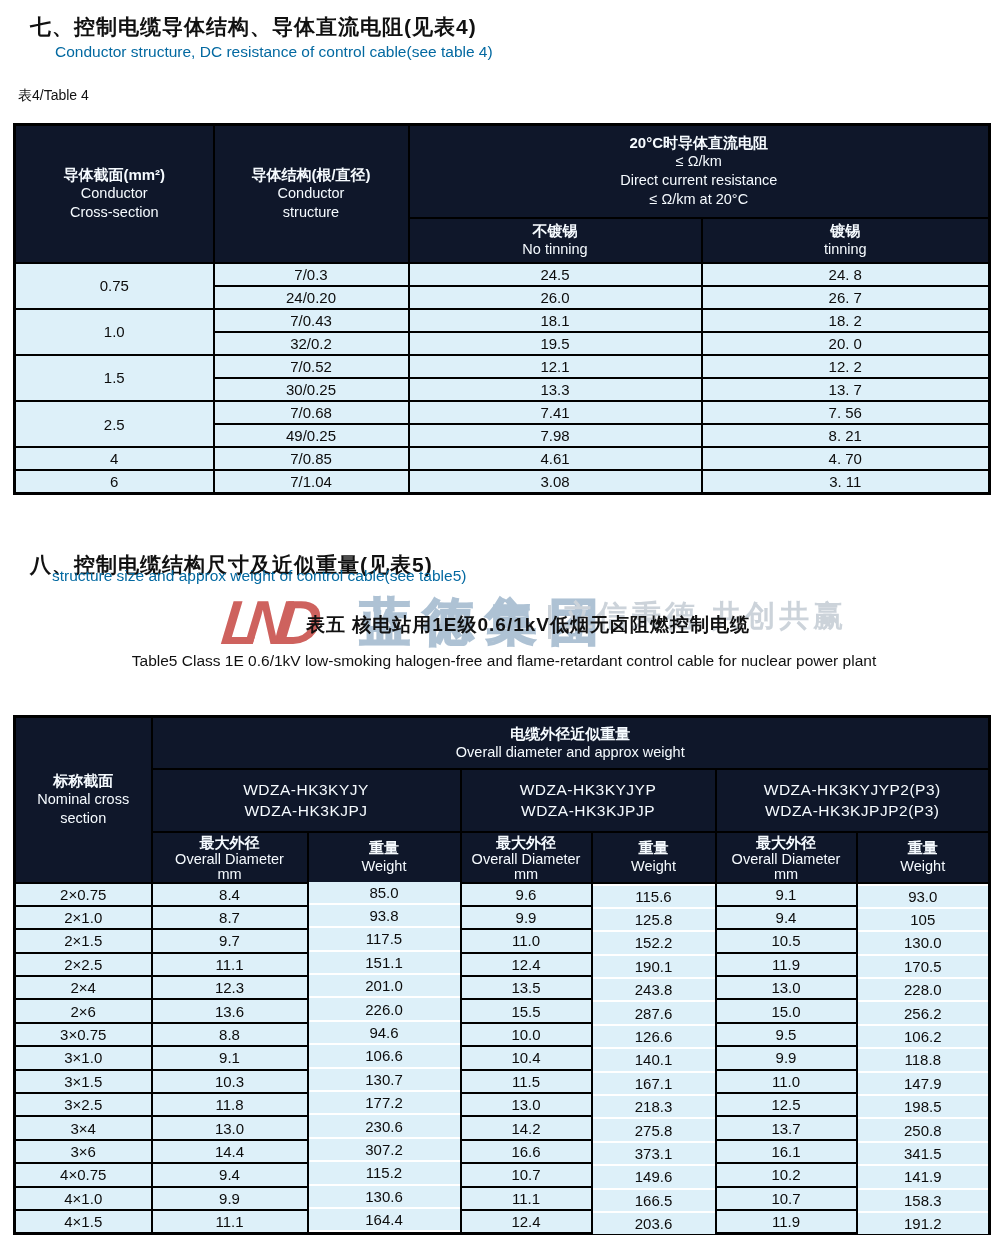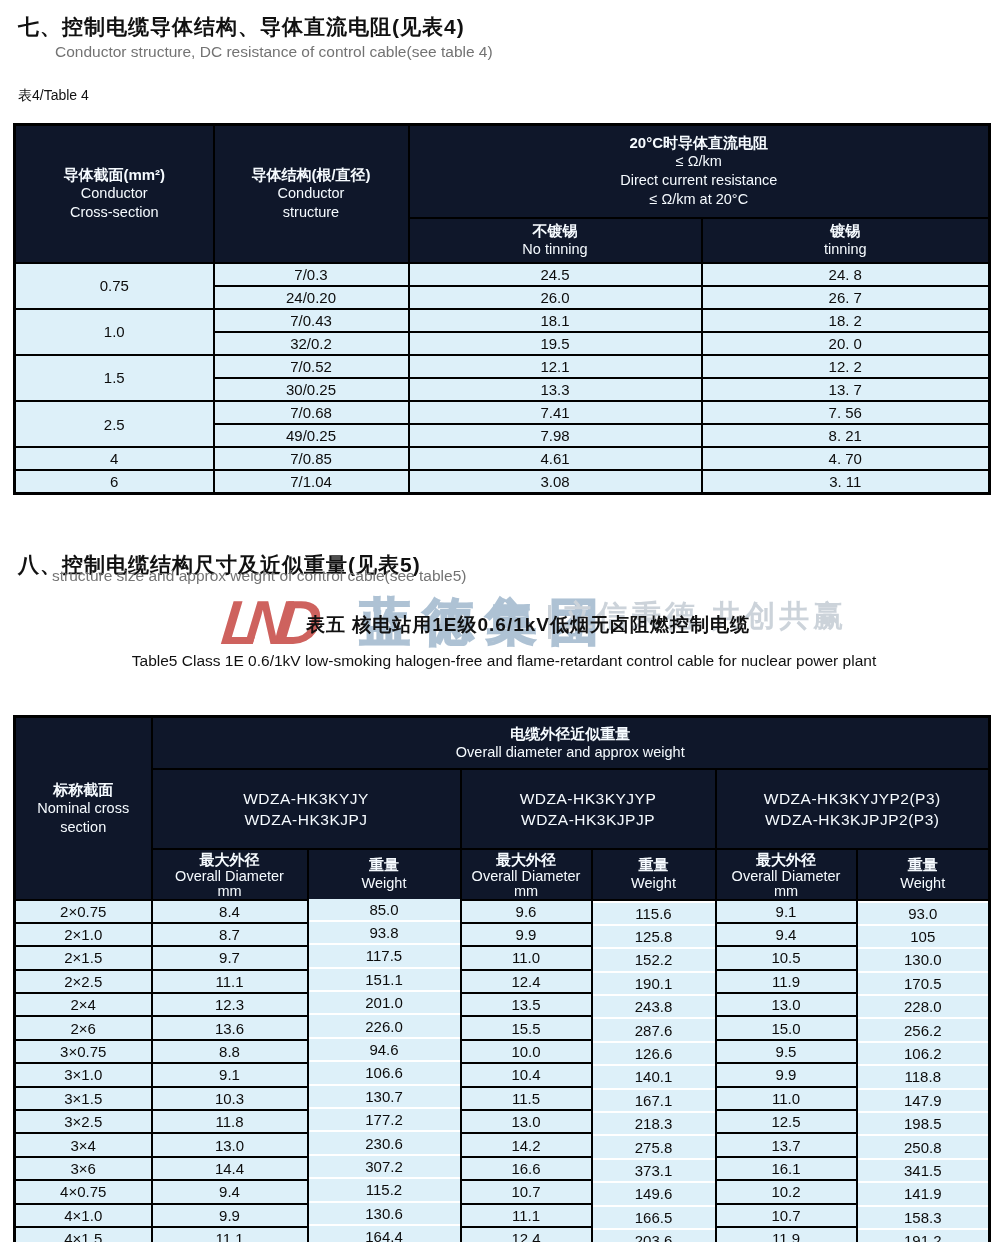--- a/index.html
+++ b/index.html
@@ -5,22 +5,22 @@
   html,body{margin:0;padding:0;}
   body{
     width:1000px;height:1242px;background:#ffffff;
     font-family:"Liberation Sans","DejaVu Sans",sans-serif;
     color:#111;position:relative;overflow:hidden;
   }
   .abs{position:absolute;}
   .pre{white-space:pre-line;}
 
   
-  .sec-title{font-size:21px;font-weight:bold;letter-spacing:1px;}
-  .sec-sub{font-size:15.5px;color:#737373;}
+  .sec-title{font-size:21px;font-weight:bold;letter-spacing:1px;margin-left:12px;}
+  .sec-sub{font-size:15.5px;color:#0369a1;}
   .tbl-label{font-size:14px;}
 
   
   table.spec{border-collapse:collapse;table-layout:fixed;width:975px;}
   table.spec th,table.spec td{
     border:2px solid #000;text-align:center;vertical-align:middle;
     padding:0;overflow:hidden;
   }
   table.spec{border:3px solid #000;}
   table.spec th{
@@ -28,21 +28,21 @@
   }
   table.spec th .cn{font-weight:bold;font-size:15px;}
   table.spec th .en{font-weight:normal;font-size:14.5px;}
   table.spec td{
     background:#ddf0f9;font-size:15px;color:#0c0c0c;line-height:1;
   }
   #table4 thead tr.h1{height:93px;}
   #table4 thead tr.h2{height:45px;}
   #table4 tbody tr{height:23.1px;}
   #table5 thead tr.h1{height:52px;}
-  #table5 thead tr.h2{height:80px;padding-left:33px;}
+  #table5 thead tr.h2{height:63px;padding-left:33px;}
   #table5 thead tr.h3{height:43px;padding-left:48px;}
   #table5 tbody tr{height:23.4px;}
   #table5 th.model{font-size:15.5px;line-height:21px;letter-spacing:.5px;}
   td.low{position:relative;top:2px;}
   td.hi{position:relative;top:-2px;}
 
   
   .wm{pointer-events:none;}
   .wm-logo{
     font-size:62px;font-weight:bold;font-style:italic;color:#c64742;

